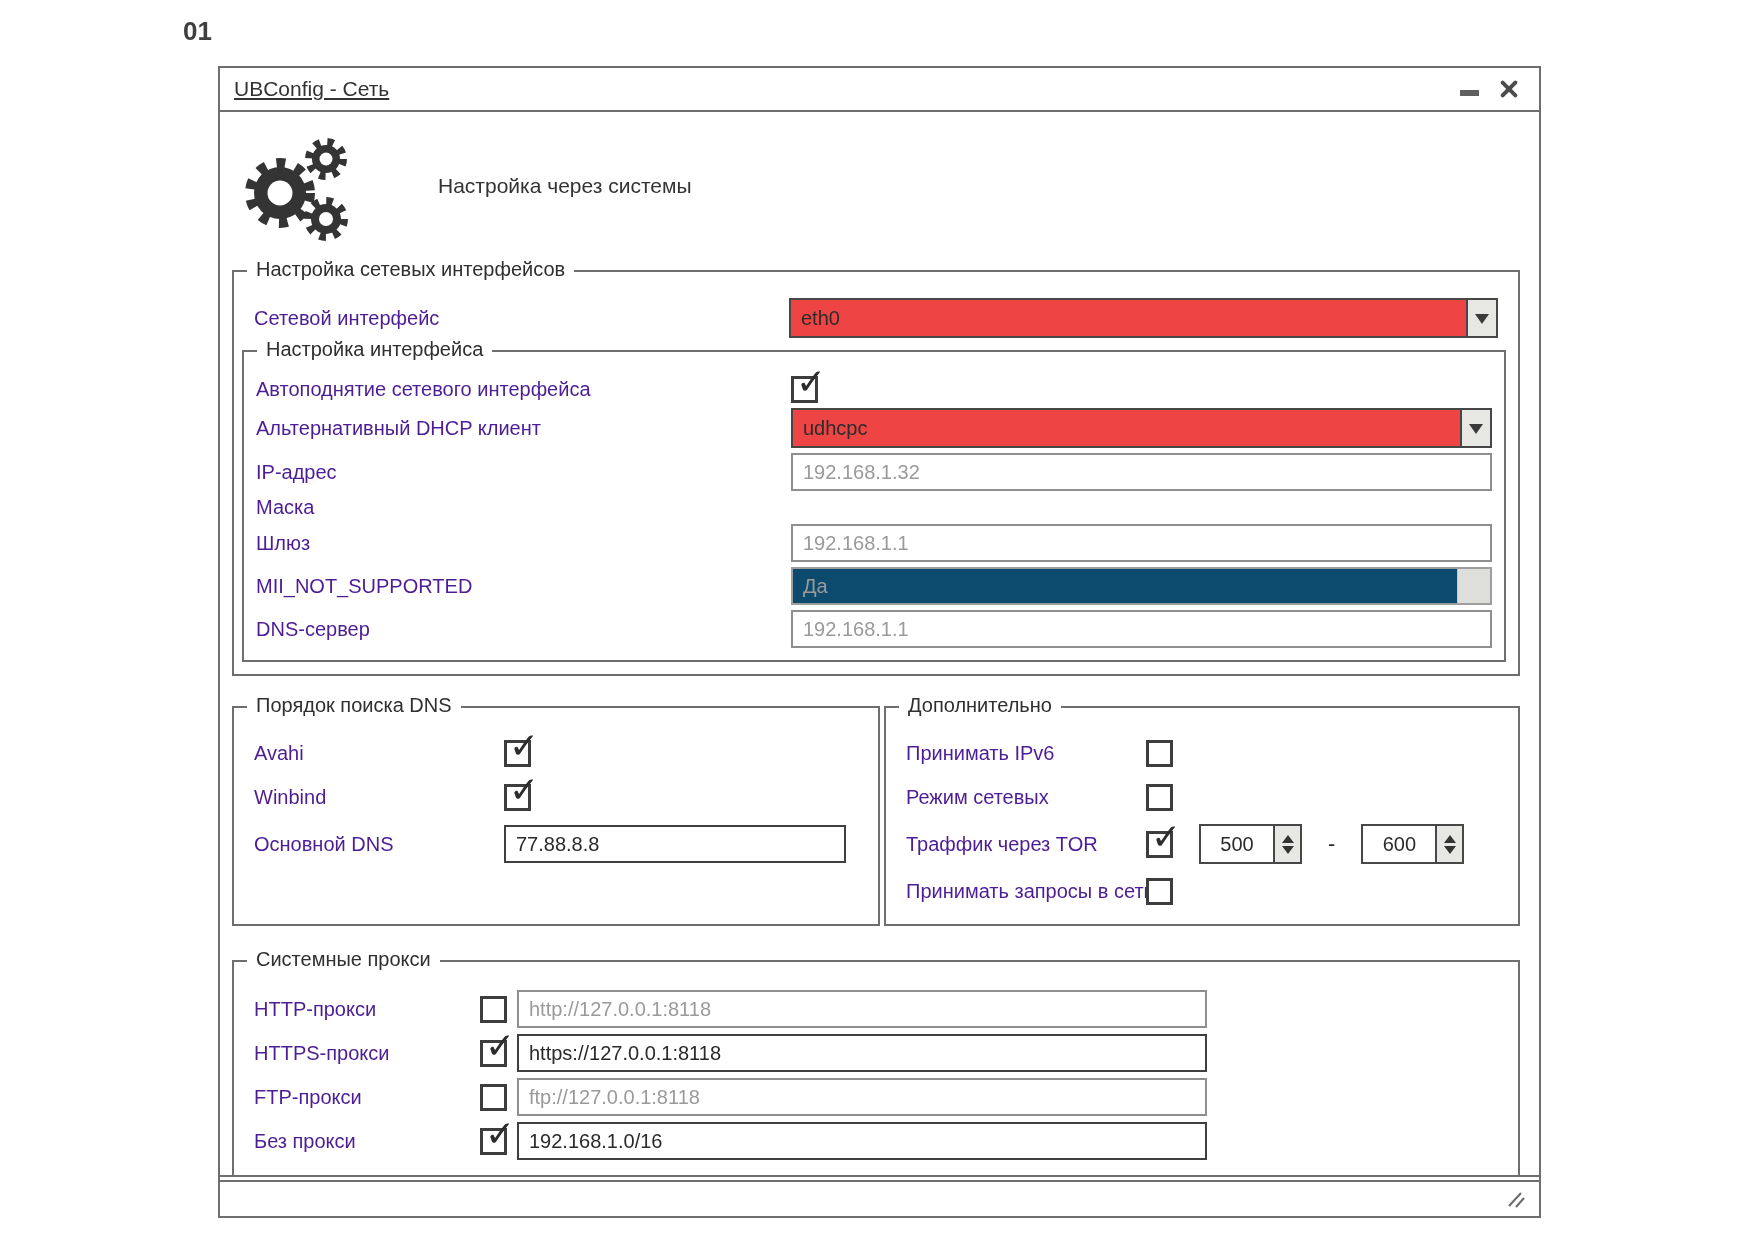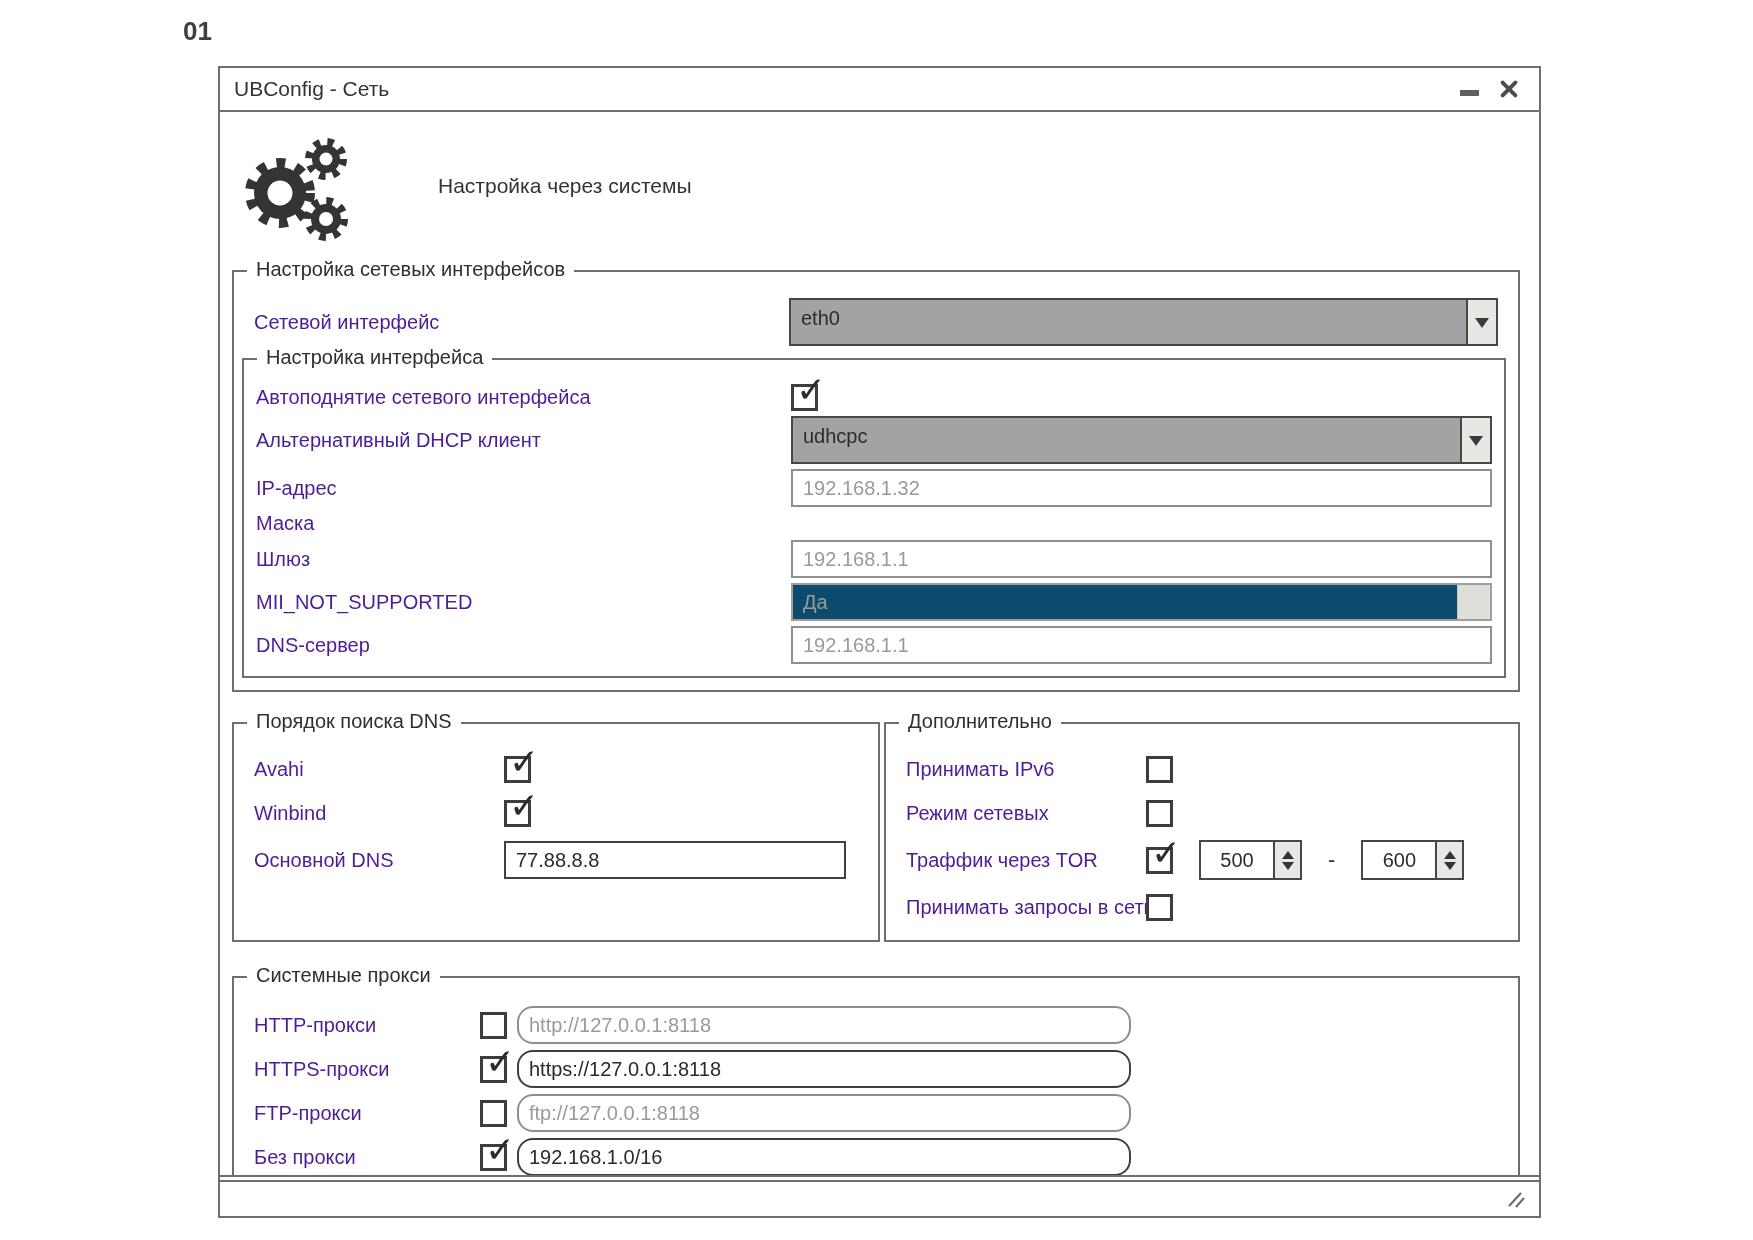--- a/index.html
+++ b/index.html
@@ -7,21 +7,21 @@
     font-family:"Liberation Sans","DejaVu Sans",sans-serif; color:#3a3a3a; }
 
   .page-label { position:absolute; left:183px; top:16px; font-size:26px; font-weight:bold; color:#3f3f3f; }
 
   .window { position:absolute; left:218px; top:66px; width:1323px; height:1152px;
     border:2px solid #6e6e6e; background:#fff; display:flex; flex-direction:column; }
 
   
   .titlebar { height:44px; flex:none; border-bottom:2px solid #6e6e6e;
     display:flex; align-items:center; padding:0 10px 0 14px; }
-  .title-text { font-size:21px; color:#333; flex:1; }
+  .title-text { font-size:21px; color:#333; flex:1;text-decoration:underline; }
   .tb-btn { width:40px; height:32px; display:flex; align-items:center; justify-content:center; cursor:default; }
   .min-bar { width:19px; height:6px; background:#5f5f5f; margin-top:8px; }
   .close-x { position:relative; width:24px; height:24px; }
   .close-x::before,.close-x::after { content:""; position:absolute; left:1px; top:10px;
     width:22px; height:4px; background:#4c4c4c; border-radius:2px; }
   .close-x::before { transform:rotate(45deg); }
   .close-x::after  { transform:rotate(-45deg); }
 
   
   .content { flex:1; padding:0 19px 0 12px; border-bottom:2px solid #6e6e6e; overflow:hidden; }
@@ -31,21 +31,21 @@
   .header-title { font-size:21px; color:#333; margin-left:80px; }
 
   .group { border:2px solid #6e6e6e; position:relative; background:#fff; }
   .legend { position:absolute; top:-14px; left:13px; background:#fff; padding:0 9px;
     font-size:20px; color:#2f2f2f; white-space:nowrap; }
 
   .frow { display:flex; align-items:center; margin-bottom:5px; }
   .flabel { font-size:20px; color:#4c1d95; white-space:nowrap; flex:none; }
 
   
-  .combo { display:flex; align-items:stretch; height:48px; border:2px solid #474747; background:#a3a3a3; }
+  .combo { display:flex; align-items:stretch; height:40px; border:2px solid #474747; background:#ef4444; }
   .combo .val { flex:1; font-size:20px; color:#2c2c2c; padding:7px 10px; white-space:nowrap; overflow:hidden; }
   .combo .btn { width:30px; flex:none; border-left:2px solid #474747; background:#e7e7e4;
     display:flex; align-items:center; justify-content:center; }
   .tri-down { width:0; height:0; border:7px solid transparent; border-top:10px solid #3a3a3a; margin-top:8px; }
 
   .tinput { height:38px; border:2px solid #8f8f8f; background:#fff; padding:5px 10px;
     font-size:20px; color:#9a9a9a; display:flex; align-items:center; white-space:nowrap; overflow:hidden; }
   .tinput.active { border-color:#3f3f3f; color:#2a2a2a; }
   .tinput.disabled { background:#0c4a6e; border-color:#9e9e9e; color:#9a9a9a; position:relative; }
   .tinput.disabled::after { content:""; position:absolute; right:0; top:0; bottom:0; width:32px;
@@ -77,21 +77,21 @@
   .g-extra { flex:1; padding:28px 20px 16px 20px; }
   .g-extra .flabel.col { width:240px; }
   .g-dns .frow, .g-extra .frow { margin-bottom:10px; height:34px; }
   .dns-input { width:342px; }
   .range-dash { font-size:22px; color:#2f2f2f; margin:0 26px; }
 
   
   .g-proxy { margin-top:34px; padding:28px 20px 14px 20px; }
   .g-proxy .flabel.col { width:226px; }
   .g-proxy .frow { margin-bottom:6px; }
-  .proxy-input { width:614px; margin-left:10px;border-radius:16px; }
+  .proxy-input { width:690px; margin-left:10px; }
 
   
   .statusbar { height:36px; flex:none; margin-top:3px; border-top:2px solid #6e6e6e;
     position:relative; background:#fff; }
   .grip { position:absolute; right:12px; top:7px; width:22px; height:22px; }
 </style>
 </head>
 <body>
 
 <div class="page-label">01</div>

